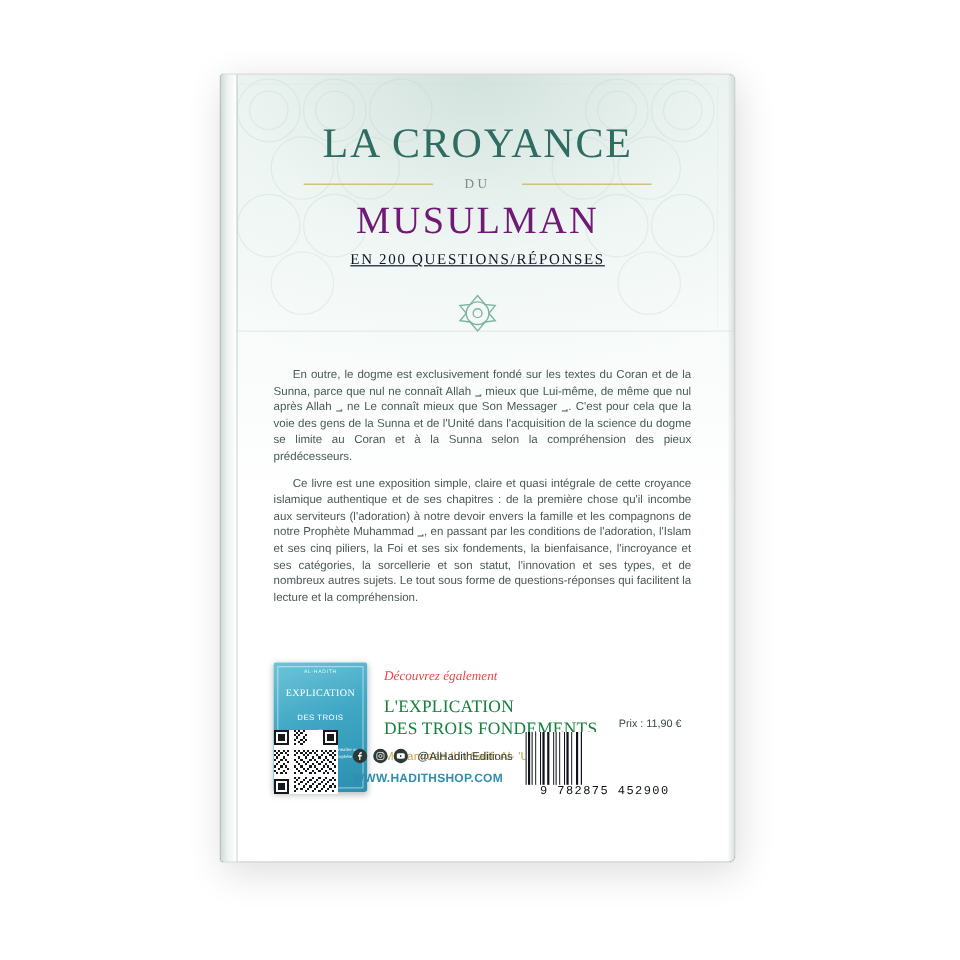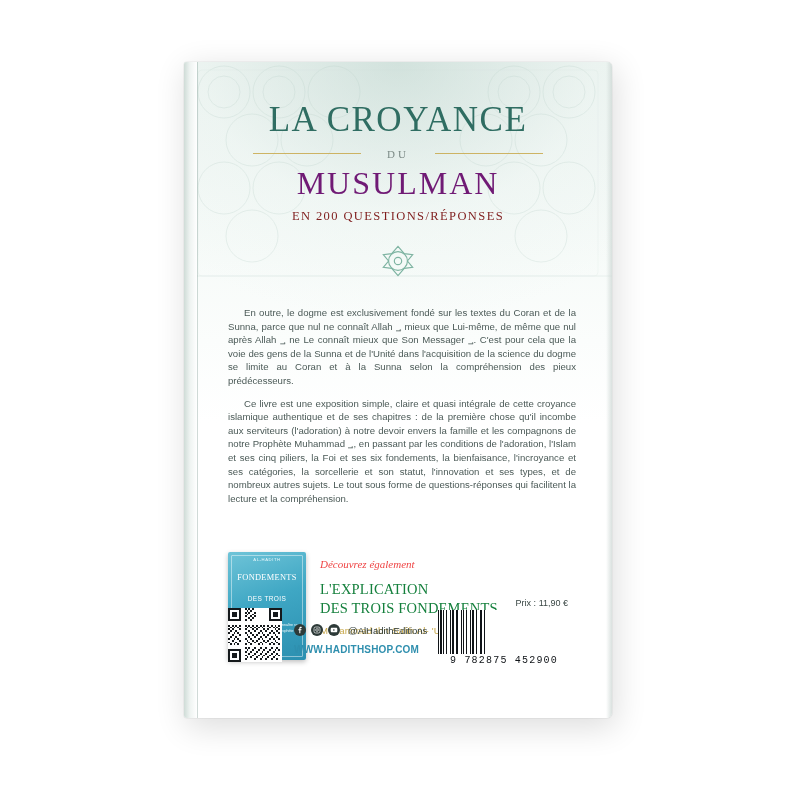--- a/index.html
+++ b/index.html
@@ -127,21 +127,22 @@
     font-size: 32px;
     letter-spacing: 2px;
     color: #701a75;
     line-height: 1.1;
   }
   .title-tag {
     margin-top: 8px;
     font-family: "Liberation Serif", serif;
     font-size: 12.5px;
     letter-spacing: 1.4px;
-    color: #7f1d1d;
+    color: #0f172a;
+    text-decoration: underline;
   }
 
   .ornament {
     margin: 16px auto 0 auto;
     width: 42px; height: 42px;
     opacity: .85;
   }
   .ornament svg { display:block; width:100%; height:100%; }
 
   
@@ -395,21 +396,21 @@
     <div class="body-text">
       <p>En outre, le dogme est exclusivement fondé sur les textes du Coran et de la Sunna, parce que nul ne connaît Allah ؀ mieux que Lui-même, de même que nul après Allah ؀ ne Le connaît mieux que Son Messager ؀. C'est pour cela que la voie des gens de la Sunna et de l'Unité dans l'acquisition de la science du dogme se limite au Coran et à la Sunna selon la compréhension des pieux prédécesseurs.</p>
       <p>Ce livre est une exposition simple, claire et quasi intégrale de cette croyance islamique authentique et de ses chapitres : de la première chose qu'il incombe aux serviteurs (l'adoration) à notre devoir envers la famille et les compagnons de notre Prophète Muhammad ؀, en passant par les conditions de l'adoration, l'Islam et ses cinq piliers, la Foi et ses six fondements, la bienfaisance, l'incroyance et ses catégories, la sorcellerie et son statut, l'innovation et ses types, et de nombreux autres sujets. Le tout sous forme de questions-réponses qui facilitent la lecture et la compréhension.</p>
     </div>
 
     <div class="promo">
 
       <div class="mini-book">
         <div class="mb-frame"></div>
         <div class="mb-top">AL-HADITH</div>
-        <div class="mb-title">FONDEMENTS</div>
+        <div class="mb-title">EXPLICATION</div>
         <div class="mb-sub">DES TROIS</div>
         <div class="mb-dot"></div>
         <div class="mb-lines">Connaître son Seigneur  •  Connaître sa religion  •  Connaître son Prophète</div>
         <div class="mb-author">AL-'UTHAYMÎN</div>
       </div>
 
       <div class="promo-text">
         <div class="promo-kicker">Découvrez également</div>
         <div class="promo-title">L'EXPLICATION</div>
         <div class="promo-title">DES TROIS FONDEMENTS</div>

